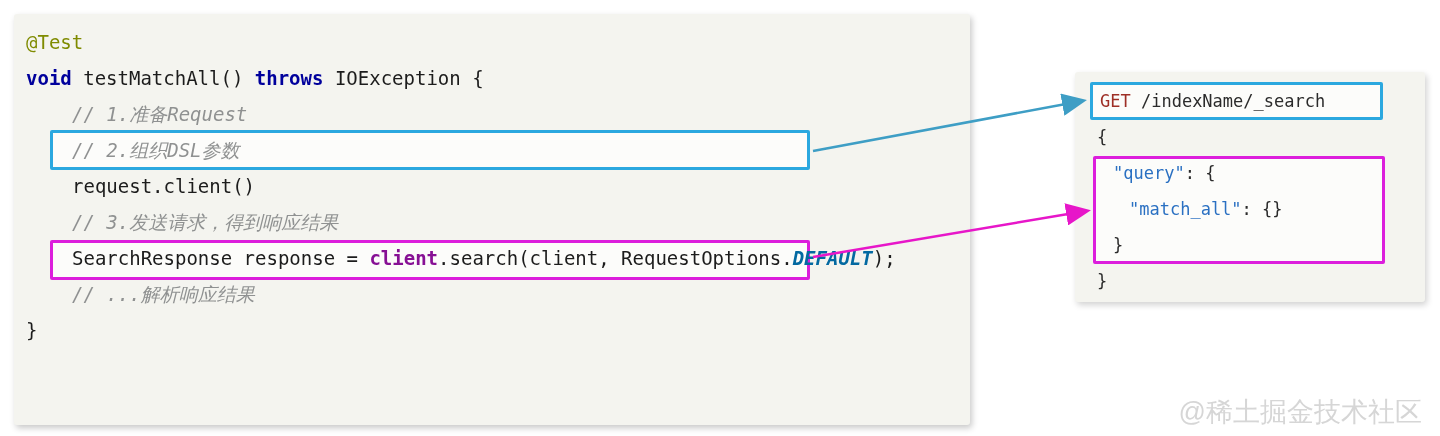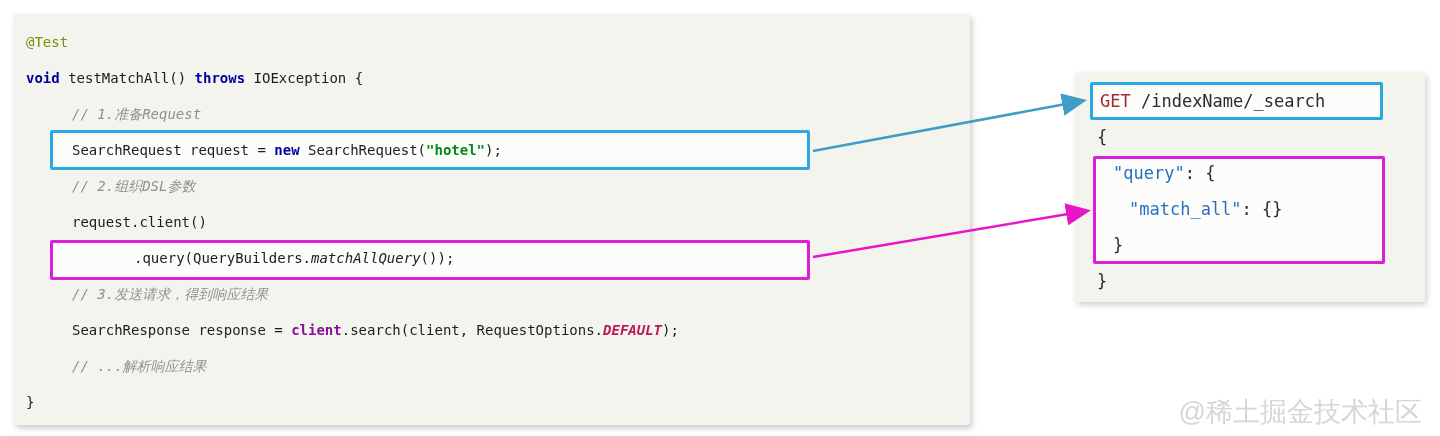--- a/index.html
+++ b/index.html
@@ -4,58 +4,56 @@
 <style>
   html,body{margin:0;padding:0;background:#ffffff;}
   .stage{position:relative;width:1440px;height:436px;background:#ffffff;overflow:hidden;
          font-family:"DejaVu Sans Mono","Liberation Mono",monospace;}
   .panel{position:absolute;background:#f4f4ef;border-radius:3px;}
   .left-panel{left:14px;top:14px;width:956px;height:411px;box-shadow:2px 3px 6px rgba(0,0,0,0.22);}
   .right-panel{left:1075px;top:72px;width:350px;height:230px;box-shadow:2px 3px 6px rgba(0,0,0,0.18);}
   .code{position:absolute;left:0;top:0;right:0;bottom:0;z-index:2;}
   .left-panel .code{padding-top:10px;}
   .right-panel .code{padding-top:11px;}
-  .line{height:36px;line-height:36px;font-size:14px;white-space:pre;color:#1c1c1c;}
+  .line{height:36px;line-height:36px;font-size:19px;white-space:pre;color:#1c1c1c;}
   .right-panel .line{font-size:17px;color:#2b2b2b;}
   .l0{padding-left:12px;} .l1{padding-left:58px;} .l2{padding-left:120px;}
   .r0{padding-left:22px;} .r1{padding-left:38px;} .r2{padding-left:54px;} .rget{padding-left:25px;}
   .hl-box{position:absolute;z-index:1;background:#fcfcfa;border-radius:2px;box-sizing:border-box;}
   .hl-cyan{border:3px solid #2BA8DF;}
   .hl-magenta{border:3px solid #DC1EDC;}
   
   .annotation{color:#7f8b00;}
   .keyword{color:#00009c;font-weight:bold;}
   .plain{color:inherit;}
   .comment{color:#8f9191;font-style:italic;}
   .string{color:#068817;font-weight:bold;}
   .method-italic{font-style:italic;}
   .field{color:#871094;font-weight:bold;}
-  .constant{color:#be185d;font-weight:bold;font-style:italic;}
+  .constant{color:#0369a1;font-weight:bold;font-style:italic;}
   .http-method{color:#9e2f26;}
   .json-key{color:#2a70c2;}
   .arrows{position:absolute;left:0;top:0;width:1440px;height:436px;z-index:3;pointer-events:none;}
   .watermark{position:absolute;right:18px;bottom:6px;z-index:4;color:#d6d6d6;
              font-family:"Liberation Sans","DejaVu Sans",sans-serif;font-size:27px;}
 </style>
 </head>
 <body>
 
 <div class="stage">
 
   <section class="panel left-panel">
     <div class="hl-box hl-cyan" style="left:36px;top:116px;width:760px;height:40px"></div>
     <div class="hl-box hl-magenta" style="left:36px;top:226px;width:760px;height:40px"></div>
     <div class="code">
       <div class="line l0"><span class="annotation">@Test</span></div>
       <div class="line l0"><span class="keyword">void</span><span class="plain"> testMatchAll() </span><span class="keyword">throws</span><span class="plain"> IOException {</span></div>
       <div class="line l1"><span class="comment">// 1.准备Request</span></div>
-      <div class="line l1"><span class="plain">SearchRequest request = </span><span class="keyword">new</span><span class="plain"> SearchRequest(</span><span class="string">"hotel"</span><span class="plain">);</span></div>
       <div class="line l1"><span class="comment">// 2.组织DSL参数</span></div>
       <div class="line l1"><span class="plain">request.client()</span></div>
-      <div class="line l2"><span class="plain">.query(QueryBuilders.</span><span class="method-italic">matchAllQuery</span><span class="plain">());</span></div>
       <div class="line l1"><span class="comment">// 3.发送请求，得到响应结果</span></div>
       <div class="line l1"><span class="plain">SearchResponse response = </span><span class="field">client</span><span class="plain">.search(client, RequestOptions.</span><span class="constant">DEFAULT</span><span class="plain">);</span></div>
       <div class="line l1"><span class="comment">// ...解析响应结果</span></div>
       <div class="line l0"><span class="plain">}</span></div>
     </div>
   </section>
 
   <section class="panel right-panel">
     <div class="hl-box hl-cyan" style="left:15px;top:10px;width:293px;height:38px"></div>
     <div class="hl-box hl-magenta" style="left:18px;top:84px;width:292px;height:108px"></div>

